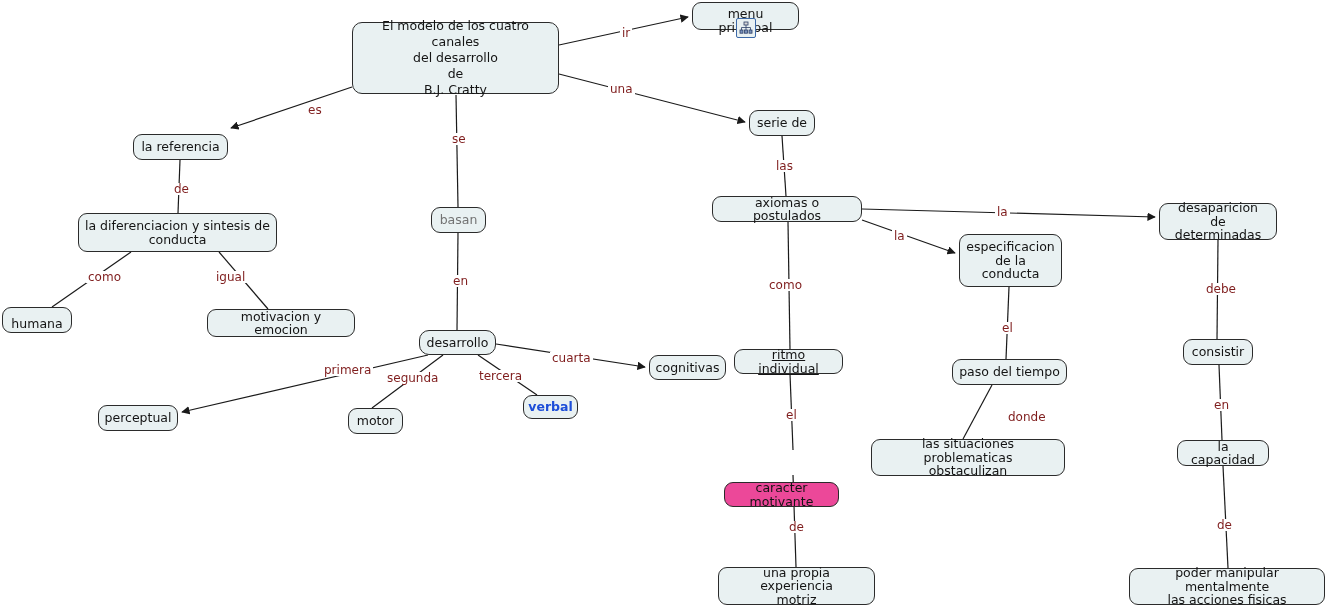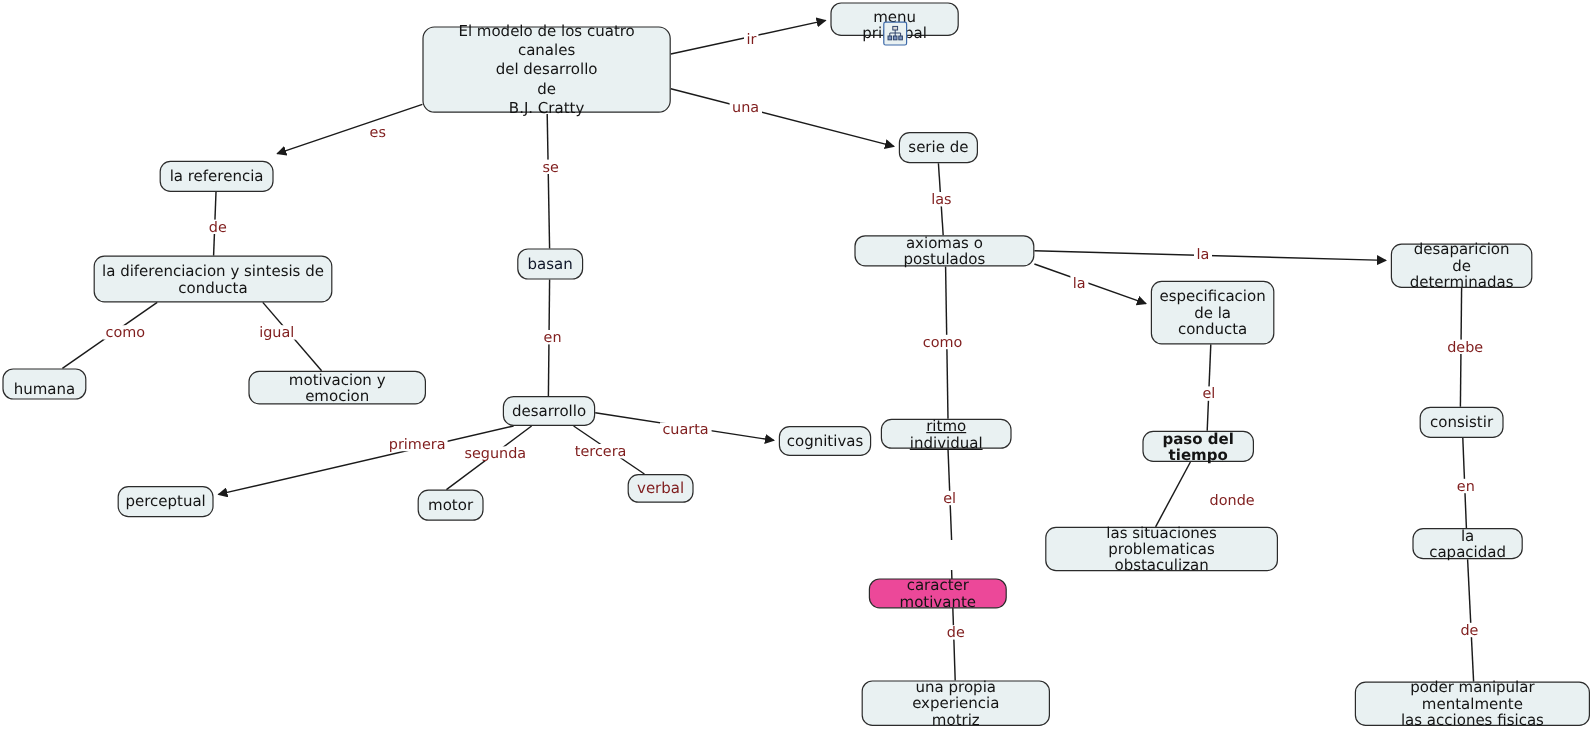--- a/index.html
+++ b/index.html
@@ -128,34 +128,34 @@
             <line x1="11.5" y1="6.5" x2="11.5" y2="9" stroke="#2b3f66" stroke-width="0.8"></line>
             <rect x="1" y="9" width="3" height="3.2" fill="#7b93bd" stroke="#2b3f66" stroke-width="0.8"></rect>
             <rect x="5.5" y="9" width="3" height="3.2" fill="#7b93bd" stroke="#2b3f66" stroke-width="0.8"></rect>
             <rect x="10" y="9" width="3" height="3.2" fill="#7b93bd" stroke="#2b3f66" stroke-width="0.8"></rect>
           </svg></span></div>
       <div class="node" style="left: 749px; top: 110px; width: 66px; height: 26px; background: rgb(233, 241, 242); border-color: rgb(43, 43, 43); color: rgb(20, 20, 20);"><span>serie de</span></div>
       <div class="node" style="left: 133px; top: 134px; width: 95px; height: 26px; background: rgb(233, 241, 242); border-color: rgb(43, 43, 43); color: rgb(20, 20, 20);"><span>la referencia</span></div>
       <div class="node" style="left: 712px; top: 196px; width: 150px; height: 26px; background: rgb(233, 241, 242); border-color: rgb(43, 43, 43); color: rgb(20, 20, 20);"><span>axiomas o postulados</span></div>
       <div class="node" style="left: 78px; top: 213px; width: 199px; height: 39px; background: rgb(233, 241, 242); border-color: rgb(43, 43, 43); color: rgb(20, 20, 20);"><span>la diferenciacion y sintesis de
 conducta</span></div>
-      <div class="node" style="left: 431px; top: 207px; width: 55px; height: 26px; background: rgb(233, 241, 242); border-color: rgb(43, 43, 43); color: #0f172a;"><span>basan</span></div>
+      <div class="node" style="left: 431px; top: 207px; width: 55px; height: 26px; background: rgb(233, 241, 242); border-color: rgb(43, 43, 43); color: #737373;"><span>basan</span></div>
       <div class="node" style="left: 1159px; top: 203px; width: 118px; height: 37px; background: rgb(233, 241, 242); border-color: rgb(43, 43, 43); color: rgb(20, 20, 20);"><span>desaparicion
 de determinadas</span></div>
       <div class="node" style="left: 959px; top: 234px; width: 103px; height: 53px; background: rgb(233, 241, 242); border-color: rgb(43, 43, 43); color: rgb(20, 20, 20);"><span>especificacion
 de la
 conducta</span></div>
       <div class="node" style="left: 2px; top: 307px; width: 70px; height: 26px; background: rgb(233, 241, 242); border-color: rgb(43, 43, 43); color: rgb(20, 20, 20); align-items: flex-end;"><span>humana</span></div>
       <div class="node" style="left: 207px; top: 309px; width: 148px; height: 28px; background: rgb(233, 241, 242); border-color: rgb(43, 43, 43); color: rgb(20, 20, 20);"><span>motivacion y emocion</span></div>
-      <div class="node" style="left: 419px; top: 330px; width: 77px; height: 25px; background: rgb(233, 241, 242); border-color: rgb(43, 43, 43); color: rgb(20, 20, 20);"><span>desarrollo</span></div>
+      <div class="node" style="left: 419px; top: 330px; width: 77px; height: 25px; background: rgb(233, 241, 242); border-color: rgb(43, 43, 43); color: rgb(20, 20, 20); border-radius: 10px;"><span>desarrollo</span></div>
       <div class="node" style="left: 1183px; top: 339px; width: 70px; height: 26px; background: rgb(233, 241, 242); border-color: rgb(43, 43, 43); color: rgb(20, 20, 20);"><span>consistir</span></div>
       <div class="node" style="left: 734px; top: 349px; width: 109px; height: 25px; background: rgb(233, 241, 242); border-color: rgb(43, 43, 43); color: rgb(20, 20, 20); text-decoration: underline;"><span>ritmo individual</span></div>
-      <div class="node" style="left: 952px; top: 359px; width: 93px; height: 26px; background: rgb(233, 241, 242); border-color: rgb(43, 43, 43); color: rgb(20, 20, 20); font-weight: bold;"><span>paso del tiempo</span></div>
+      <div class="node" style="left: 952px; top: 359px; width: 115px; height: 26px; background: rgb(233, 241, 242); border-color: rgb(43, 43, 43); color: rgb(20, 20, 20);"><span>paso del tiempo</span></div>
       <div class="node" style="left: 649px; top: 355px; width: 77px; height: 25px; background: rgb(233, 241, 242); border-color: rgb(43, 43, 43); color: rgb(20, 20, 20);"><span>cognitivas</span></div>
-      <div class="node" style="left: 523px; top: 395px; width: 55px; height: 24px; background: rgb(233, 241, 242); border-color: rgb(43, 43, 43); color: #7f1d1d;"><span>verbal</span></div>
+      <div class="node" style="left: 523px; top: 395px; width: 55px; height: 24px; background: rgb(233, 241, 242); border-color: rgb(43, 43, 43); color: #1d4ed8; font-weight: bold;"><span>verbal</span></div>
       <div class="node" style="left: 98px; top: 405px; width: 80px; height: 26px; background: rgb(233, 241, 242); border-color: rgb(43, 43, 43); color: rgb(20, 20, 20);"><span>perceptual</span></div>
       <div class="node" style="left: 348px; top: 408px; width: 55px; height: 26px; background: rgb(233, 241, 242); border-color: rgb(43, 43, 43); color: rgb(20, 20, 20);"><span>motor</span></div>
       <div class="node" style="left: 871px; top: 439px; width: 194px; height: 37px; background: rgb(233, 241, 242); border-color: rgb(43, 43, 43); color: rgb(20, 20, 20);"><span>las situaciones problematicas
 obstaculizan</span></div>
       <div class="node" style="left: 1177px; top: 440px; width: 92px; height: 26px; background: rgb(233, 241, 242); border-color: rgb(43, 43, 43); color: rgb(20, 20, 20);"><span>la capacidad</span></div>
       <div class="node" style="left: 724px; top: 450px; width: 115px; height: 25px; background: #ec4899; border-color: rgb(43, 43, 43); color: rgb(20, 20, 20); margin-top: 32px;"><span>caracter motivante</span></div>
       <div class="node" style="left: 718px; top: 567px; width: 157px; height: 38px; background: rgb(233, 241, 242); border-color: rgb(43, 43, 43); color: rgb(20, 20, 20);"><span>una propia experiencia
 motriz</span></div>
       <div class="node" style="left: 1129px; top: 568px; width: 196px; height: 37px; background: rgb(233, 241, 242); border-color: rgb(43, 43, 43); color: rgb(20, 20, 20);"><span>poder manipular mentalmente
 las acciones fisicas</span></div>

